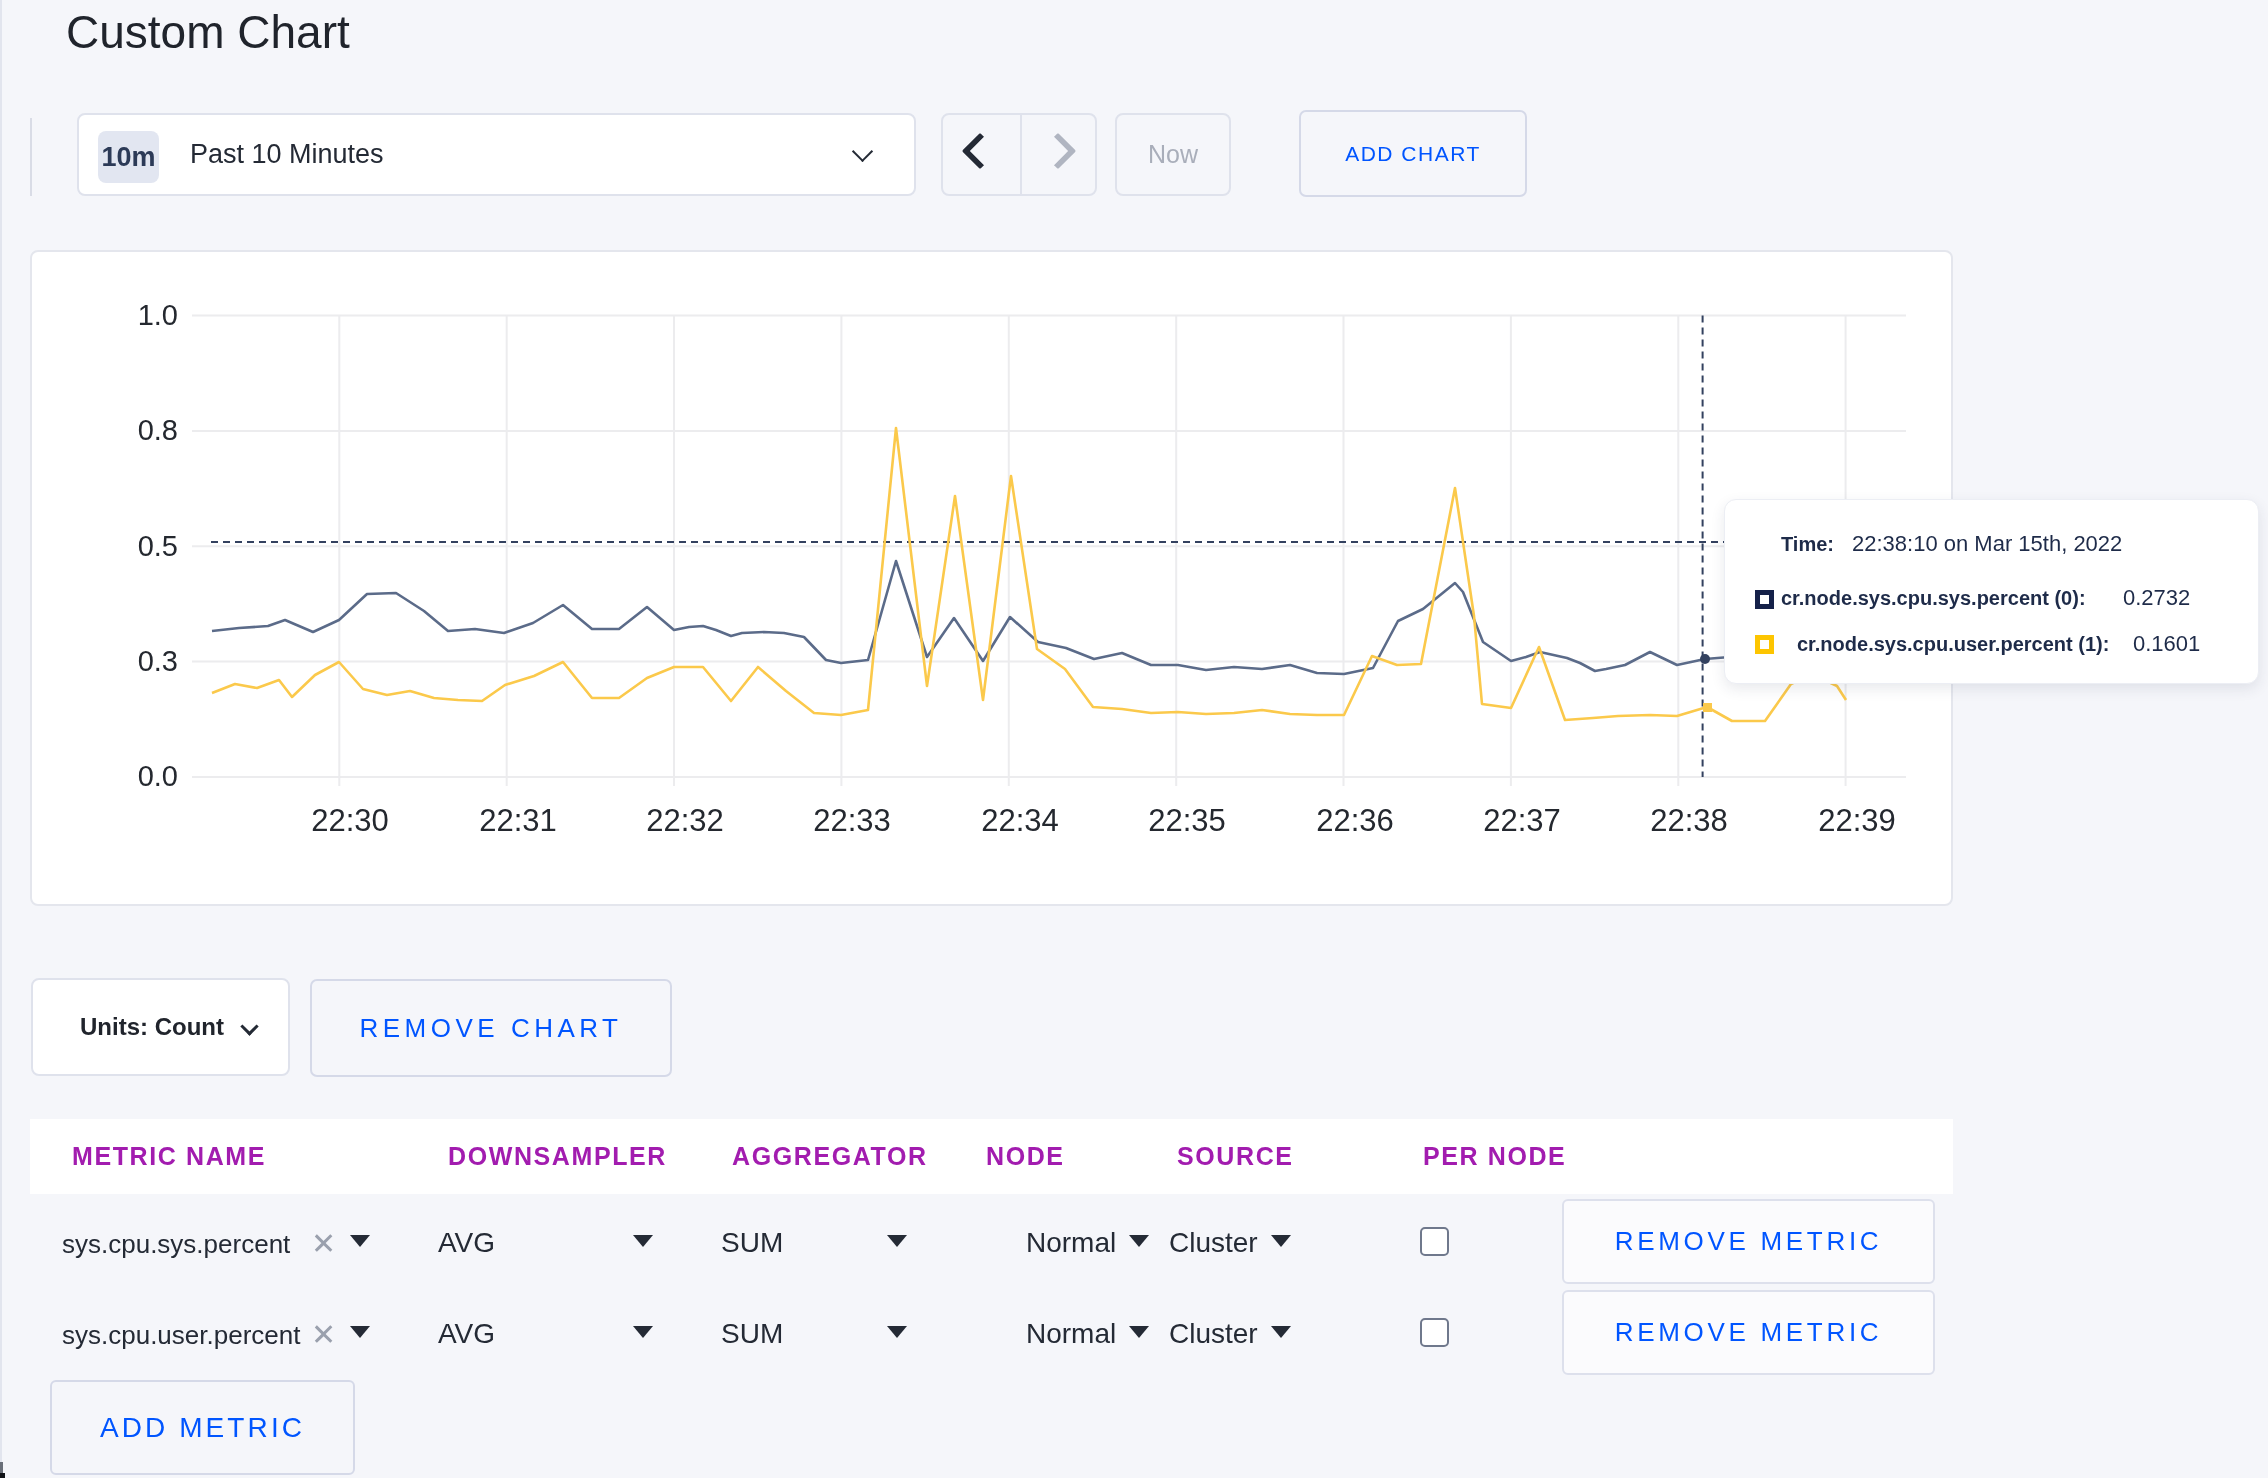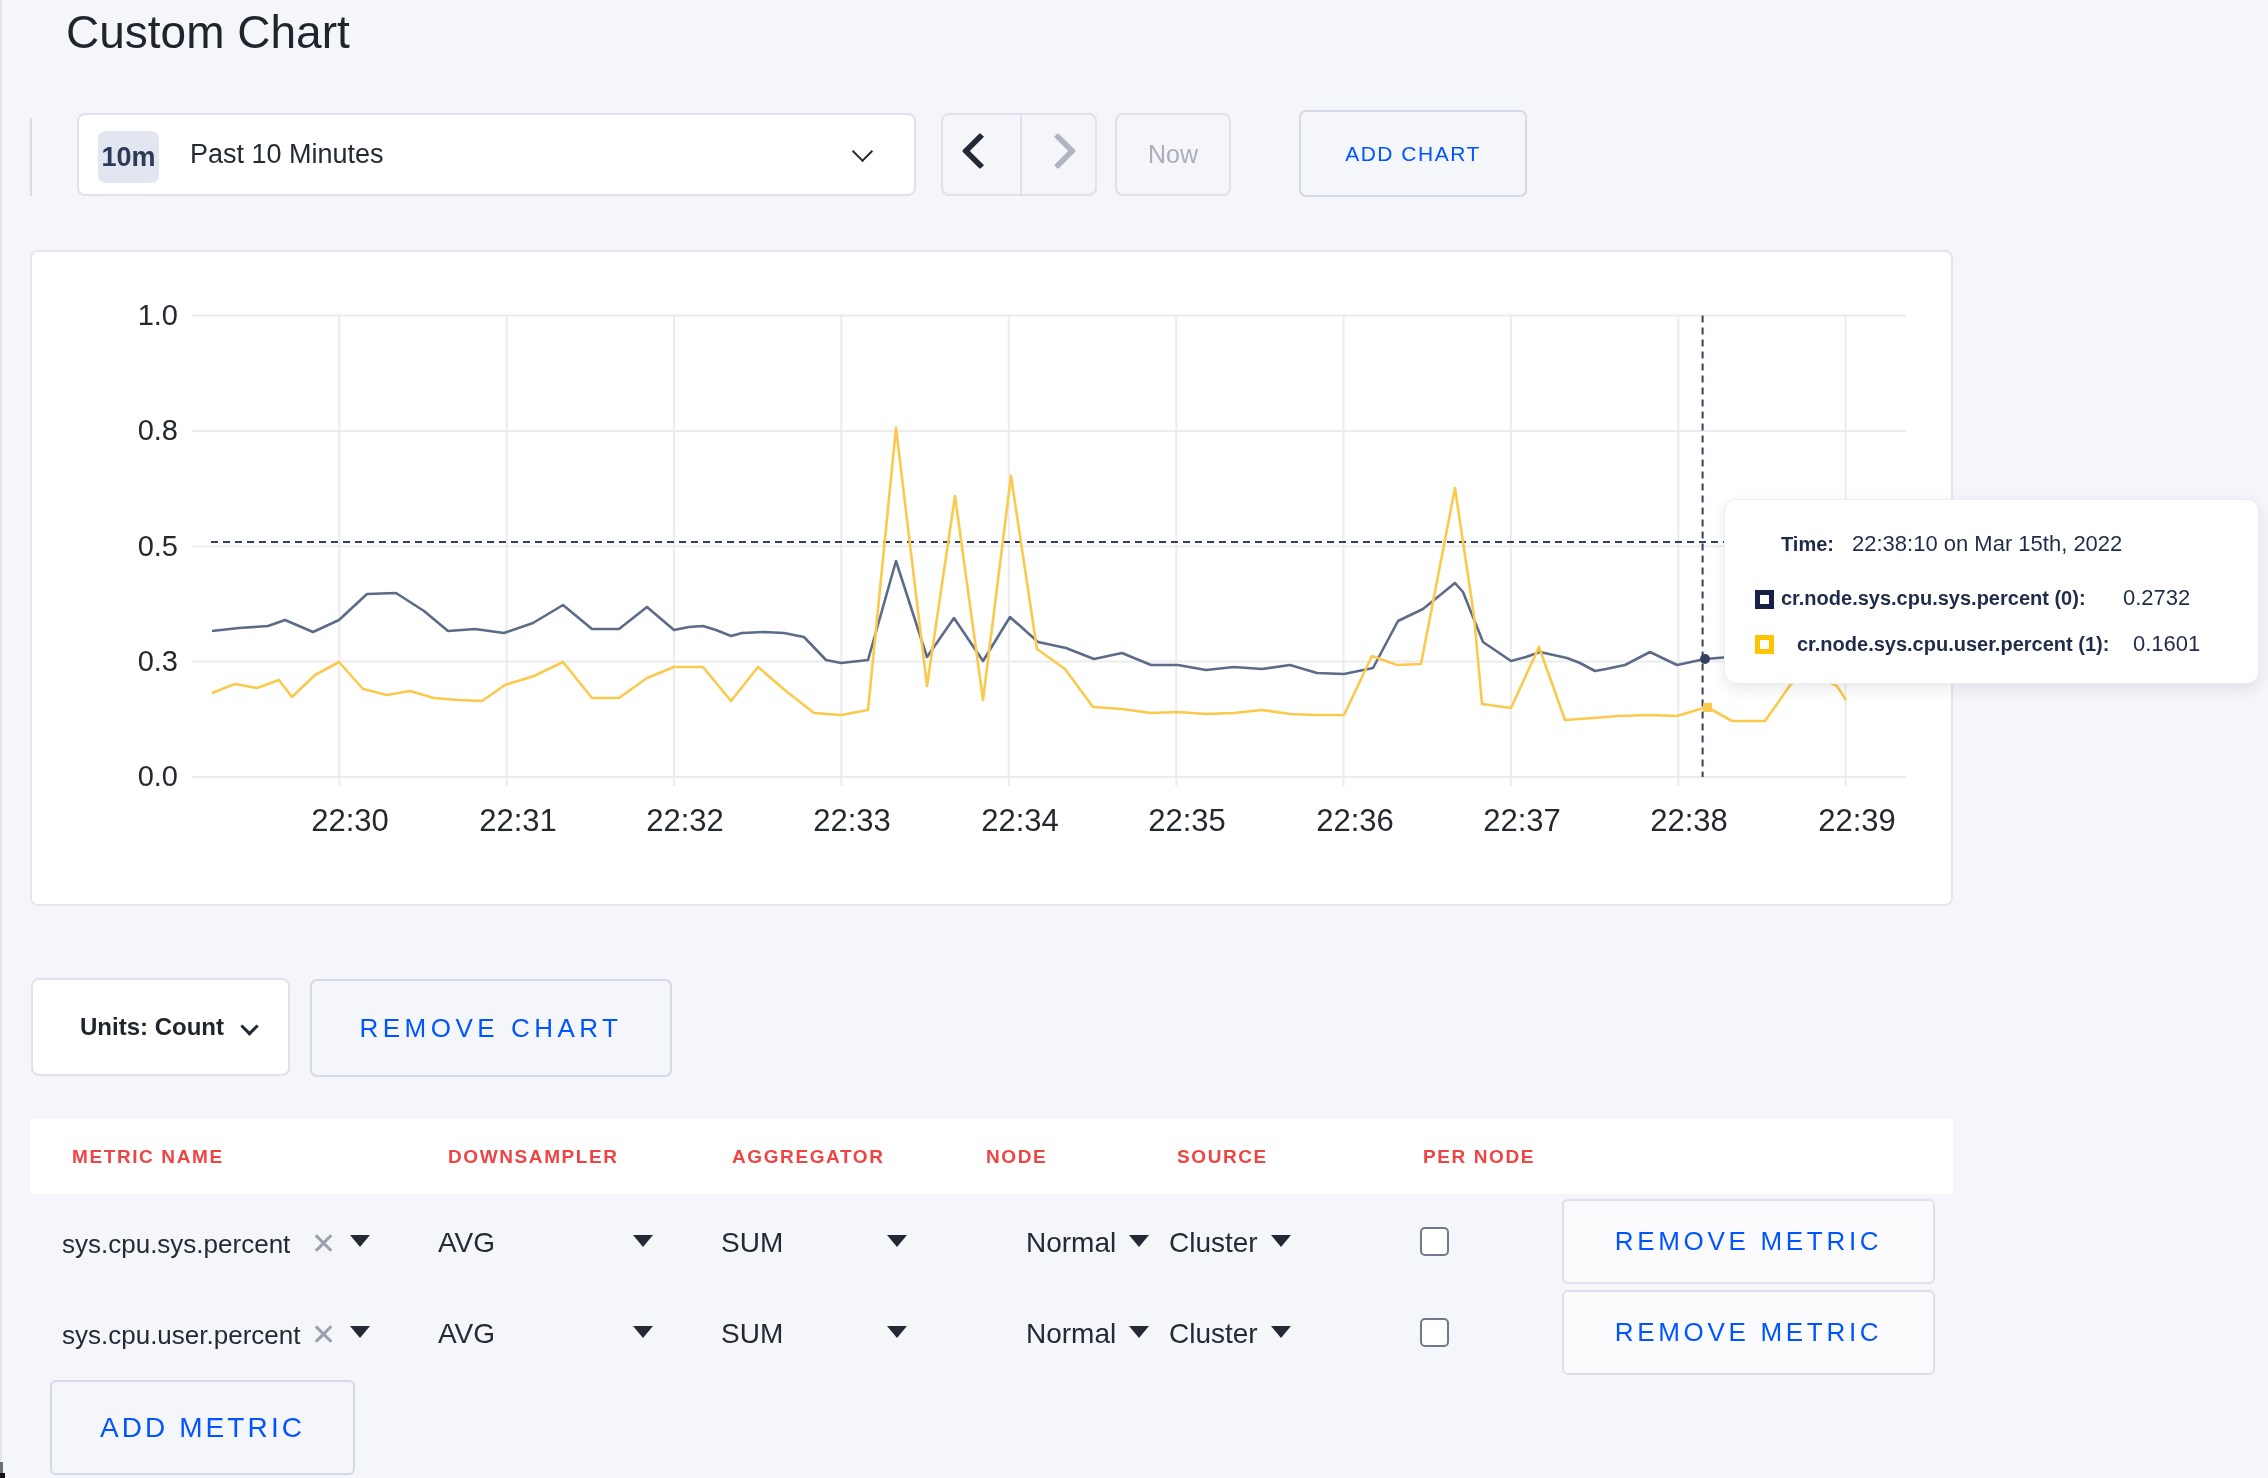--- a/index.html
+++ b/index.html
@@ -24,21 +24,21 @@
 #panel { left:30px; top:250px; width:1923px; height:656px; background:#fff; border:2px solid #e4e6ed; border-radius:8px; }
 #tooltip { left:1724px; top:499px; width:535px; height:185px; background:#fff; border:1px solid #eceef4; border-radius:12px; box-shadow:0 5px 14px rgba(40,50,80,0.10); z-index:5; }
 .tt-row { position:absolute; left:0; font-size:22px; line-height:26px; color:#1e2b49; white-space:nowrap; }
 .tt-row b, .tt-row.bl { font-size:20px; font-weight:bold; }
 .tt-sq { position:absolute; left:30px; width:19px; height:19px; }
 #units { left:31px; top:978px; width:259px; height:98px; background:#fff; border:2px solid #dfe2ec; border-radius:8px; }
 #units .t { position:absolute; left:39px; top:0; line-height:94px; font-size:24px; font-weight:bold; color:#20242c;margin-left:8px; }
 #units .chev { position:absolute; right:32px; top:40px; width:13px; height:13px; border-right:3px solid #242a35; border-bottom:3px solid #242a35; transform:rotate(45deg); }
 #removechart { left:310px; top:979px; width:362px; height:98px; font-size:26px; letter-spacing:4.5px; line-height:94px; }
 #thead { left:30px; top:1119px; width:1923px; height:75px; background:#fff; }
-.th { position:absolute; top:0; line-height:75px; font-size:19px; font-weight:bold; letter-spacing:1.6px; color:#ef4444; white-space:nowrap; }
+.th { position:absolute; top:0; line-height:75px; font-size:25px; font-weight:bold; letter-spacing:1.6px; color:#a21caf; white-space:nowrap; }
 .cell { position:absolute; font-size:28px; color:#242a35; white-space:nowrap; }
 .tri { position:absolute; width:0; height:0; border-left:10px solid transparent; border-right:10px solid transparent; border-top:12px solid #242a35; }
 .xmark { color:#9aa0ad; font-size:30px; }
 .checkbox { position:absolute; width:29px; height:29px; border:2px solid #6f788c; border-radius:5px; background:#fff; }
 .rmbtn { position:absolute; left:1562px; width:373px; height:85px; background:#fbfbfd; border:2px solid #dde0ec; border-radius:6px; color:#0055ff; font-size:26px; letter-spacing:3.7px; font-weight:400; text-align:center; line-height:81px; }
 #addmetric { left:50px; top:1380px; width:305px; height:95px; font-size:28px; letter-spacing:3.1px; line-height:91px; border-radius:6px; }
 </style>
 </head>
 <body>
 <div id="leftedge" class="abs"></div>

